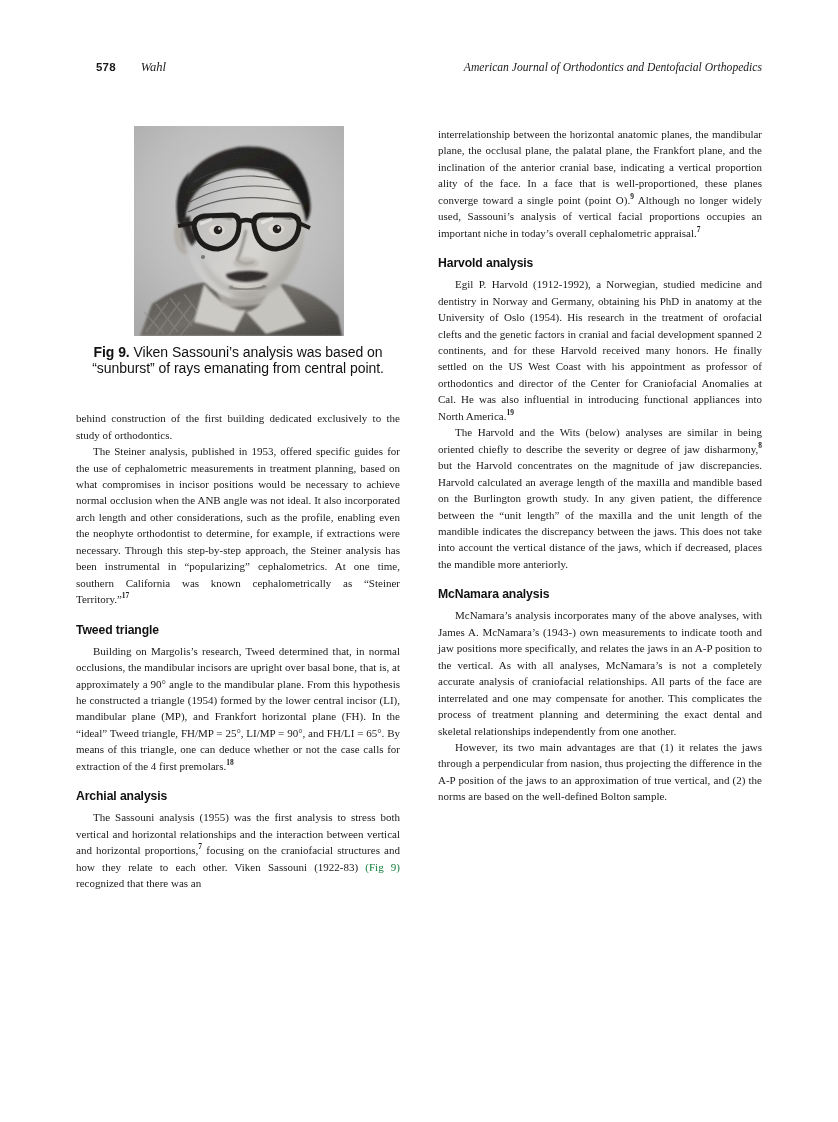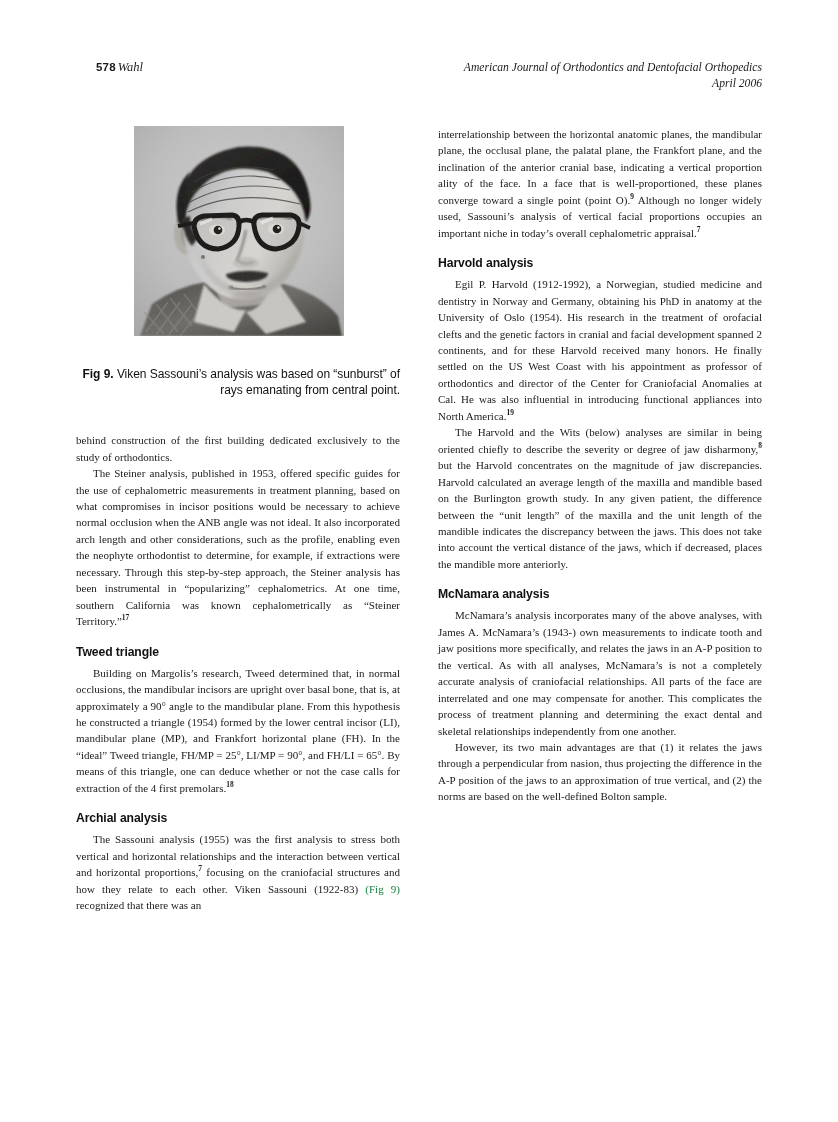--- a/index.html
+++ b/index.html
@@ -44,21 +44,21 @@
     font-weight: bold;
     font-style: normal;
     font-family: "Liberation Sans", "DejaVu Sans", sans-serif;
     font-size: 11.5px;
     letter-spacing: 0.2px;
     margin-left: 20px;
   }
   .runhead-author {
     font-style: italic;
     font-size: 12.5px;
-    margin-left: 2px;
+    margin-left: 25px;
   }
   .runhead-right {
     position: absolute;
     right: 0;
     top: 0;
     text-align: right;
     font-style: italic;
     font-size: 11.6px;
     line-height: 15.5px;
   }
@@ -88,25 +88,25 @@
     height: 210px;
     margin-left: 2px;
     position: relative;
     overflow: hidden;
     background: #b9b9b9;
   }
   .photo svg { display: block; }
 
   .fig-caption {
     font-family: "Liberation Sans", "DejaVu Sans", sans-serif;
-    font-size: 12px;
+    font-size: 14px;
     line-height: 15.6px;
     color: #111111;
-    margin-top: 27px;
-    text-align: right;
+    margin-top: 5px;
+    text-align: center;
     letter-spacing: -0.05px;
   }
   .fig-caption .fig-label {
     font-weight: bold;
   }
 
   
   .body-text {
     font-family: "Liberation Serif", "DejaVu Serif", serif;
     font-size: 11px;
@@ -147,21 +147,20 @@
 <body>
 
 <div class="page">
 
   <div class="runhead">
     <div class="runhead-left">
       <span class="runhead-pageno">578</span><span class="runhead-author">Wahl</span>
     </div>
     <div class="runhead-right">
       <div>American Journal of Orthodontics and Dentofacial Orthopedics</div>
-      <div>April 2006</div>
     </div>
   </div>
 
   <div class="col col-left">
 
     <div class="figure">
       <div class="photo-wrap">
         <div class="photo">
           <svg width="210" height="210" viewBox="0 0 210 210" xmlns="http://www.w3.org/2000/svg" aria-hidden="true">
             <defs>

